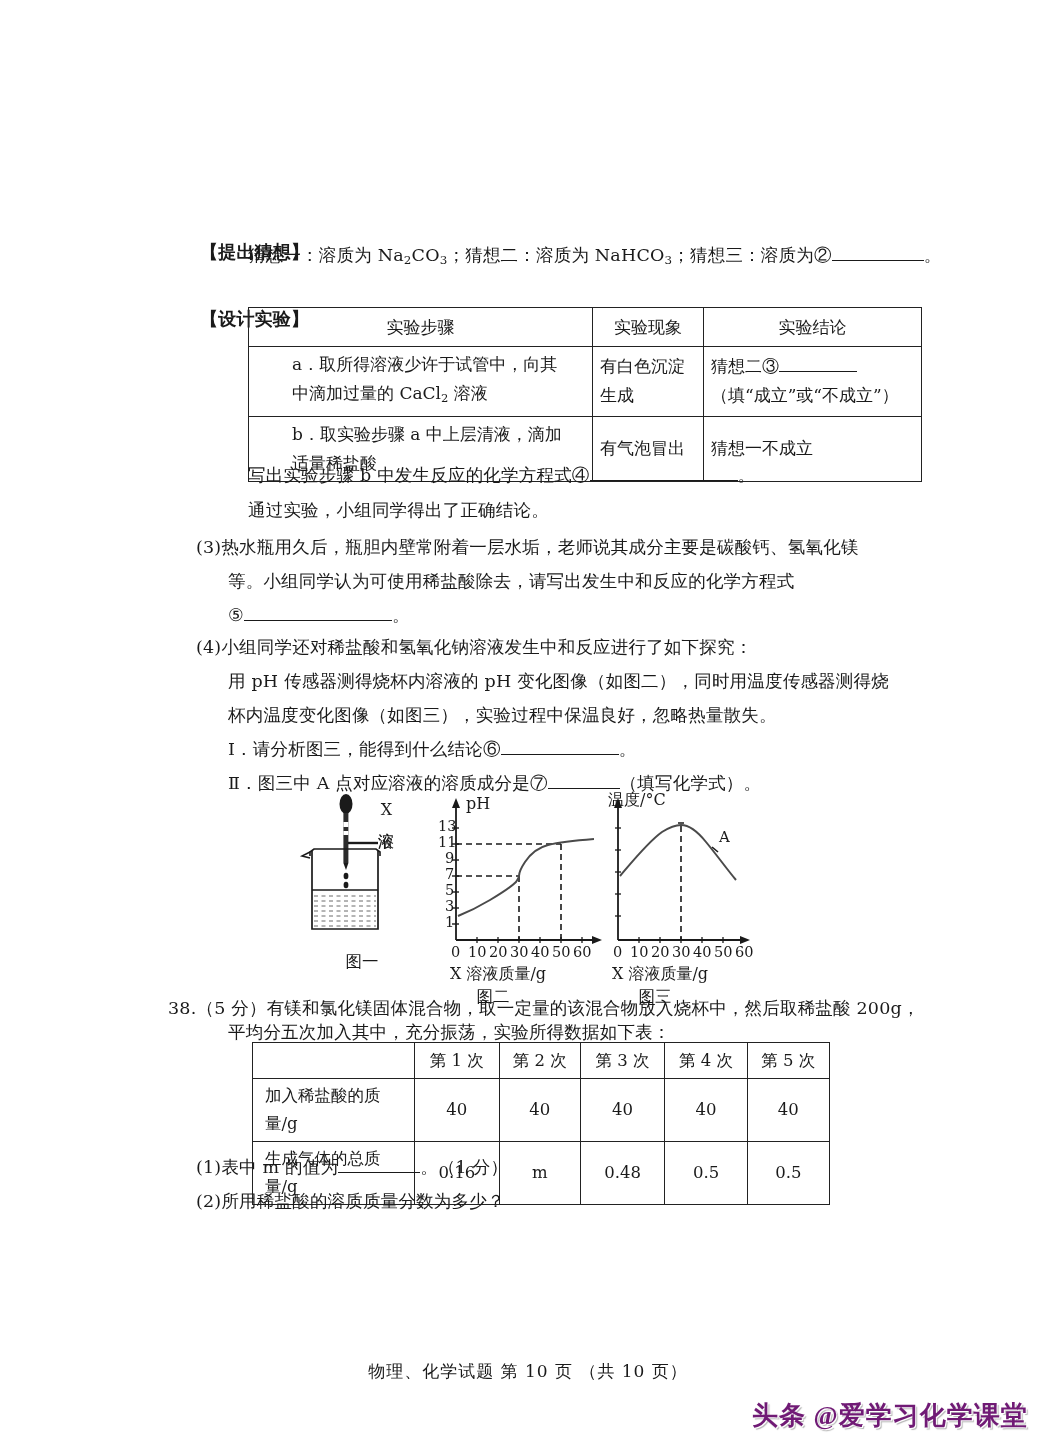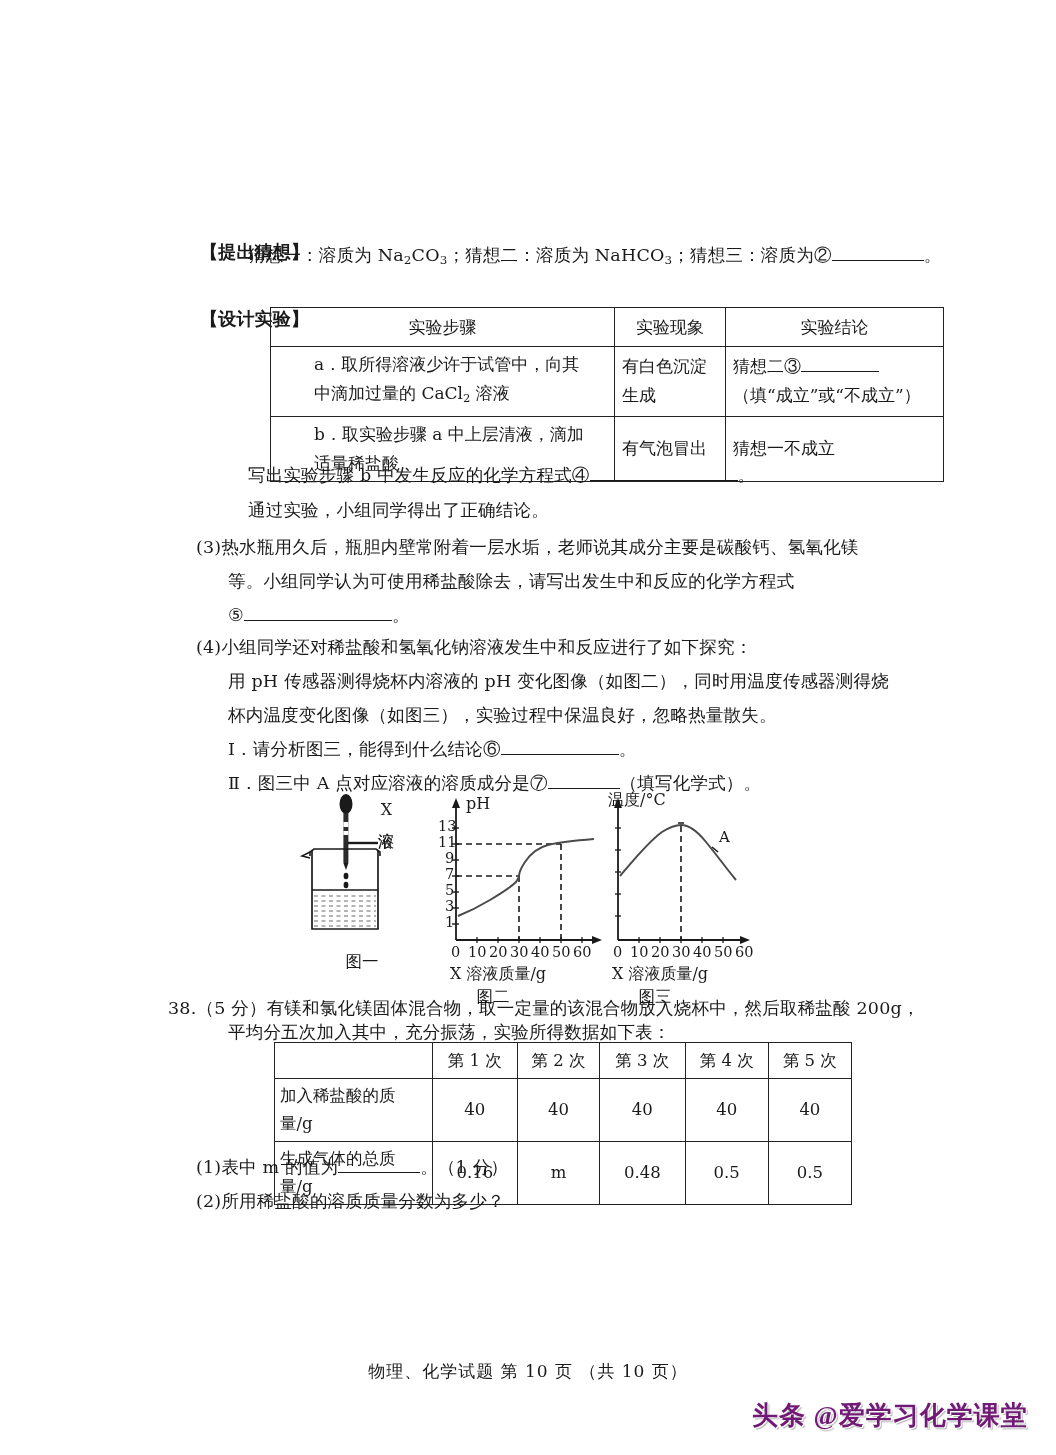--- a/index.html
+++ b/index.html
@@ -41,41 +41,40 @@
     vertical-align: baseline;
   }
   sub { font-size: 0.68em; vertical-align: -0.25em; }
 
   
   table.exam {
     position: absolute;
     border-collapse: collapse;
     font-size: 17px;
     line-height: 28px;
-    margin-left: 22px;
   }
   table.exam td, table.exam th {
     border: 1.2px solid #222;
     padding: 3px 7px;
     font-weight: 400;
     vertical-align: middle;
   }
   table.exam th { text-align: center; }
 
   
   #design-table { left: 248px; top: 307px; width: 674px; }
   #design-table th { height: 32px; }
   #design-table td.steps { width: 330px; text-align: left; line-height: 29px; padding-left: 43px; }
   #design-table td.phen  { width: 108px; text-align: left; line-height: 29px;}
   #design-table td.concl { width: 222px; text-align: left; line-height: 29px;}
 
   
   #q38-table { left: 252px; top: 1042px; width: 578px; font-size: 16.5px;}
   #q38-table td { height: 29px; text-align: center; }
-  #q38-table td.rowhead { text-align: left; width: 176px; padding-left: 5px;}
+  #q38-table td.rowhead { text-align: left; width: 176px; padding-left: 12px;}
   #q38-table td.colhead { width: 80px; }
 
   
   #figures {
     position: absolute;
     left: 290px; top: 786px;
     width: 470px; height: 195px;
   }
   .figcap {
     position: absolute;

